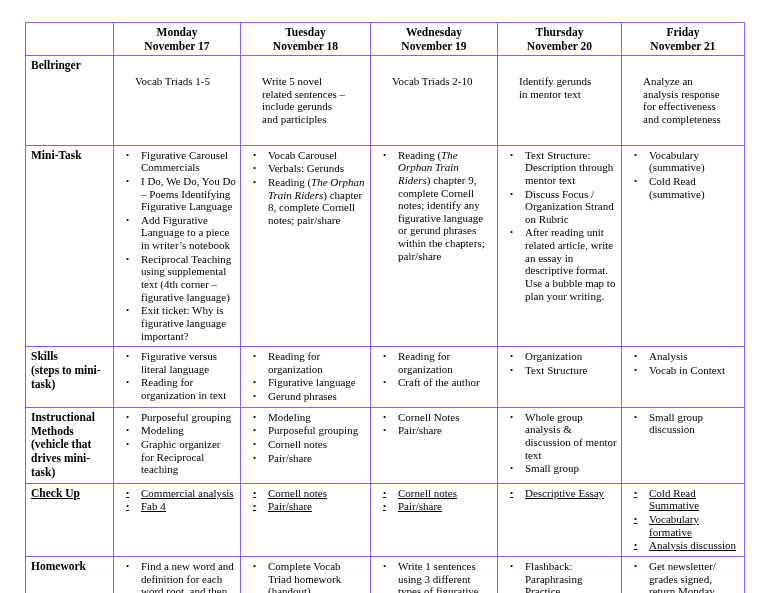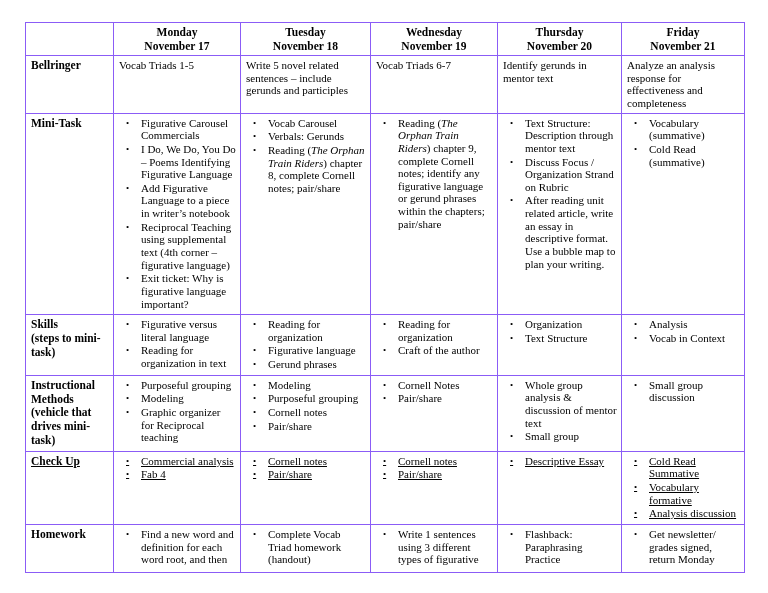--- a/index.html
+++ b/index.html
@@ -18,21 +18,21 @@
   .plan thead th {
     font-weight: bold; text-align: center;
     font-size: 11.5px; line-height: 1.22; padding: 2px 2px;
   }
   .plan thead tr { height: 29px; }
   .plan th.rowlabel {
     font-weight: bold; text-align: left;
     font-size: 11.5px; line-height: 1.2; padding: 3px 4px 3px 5px; margin-left: 40px;
   }
   .plan td { font-size: 11px; line-height: 1.15; padding: 3px 4px 3px 5px; }
-  .celltext { margin: 0; }
+  .celltext { margin: 16px; }
   .li { display: flex; padding-left: 7px; margin: 0 0 1px 0; }
   .li .b { flex: none; width: 15px; font-size: 9px; line-height: 12.5px; }
   .li .t { flex: 1; }
   tr.r-bellringer { height: 50px; }
   tr.r-mini-task { height: 190px; }
   tr.r-skills { height: 52px; }
   tr.r-instructional-methods { height: 64px; }
   tr.r-check-up { height: 62px; text-decoration: underline; }
   tr.r-homework { height: 48px; }
 </style>
@@ -79,21 +79,21 @@
           <th class="rowlabel">
             <div>Bellringer</div>
           </th>
           <td>
             <div class="celltext">Vocab Triads 1-5</div>
           </td>
           <td>
             <div class="celltext">Write 5 novel related sentences – include gerunds and participles</div>
           </td>
           <td>
-            <div class="celltext">Vocab Triads 6-7</div>
+            <div class="celltext">Vocab Triads 2-10</div>
           </td>
           <td>
             <div class="celltext">Identify gerunds in mentor text</div>
           </td>
           <td>
             <div class="celltext">Analyze an analysis response for effectiveness and completeness</div>
           </td>
         </tr>
         <tr class="r-mini-task">
           <th class="rowlabel">

